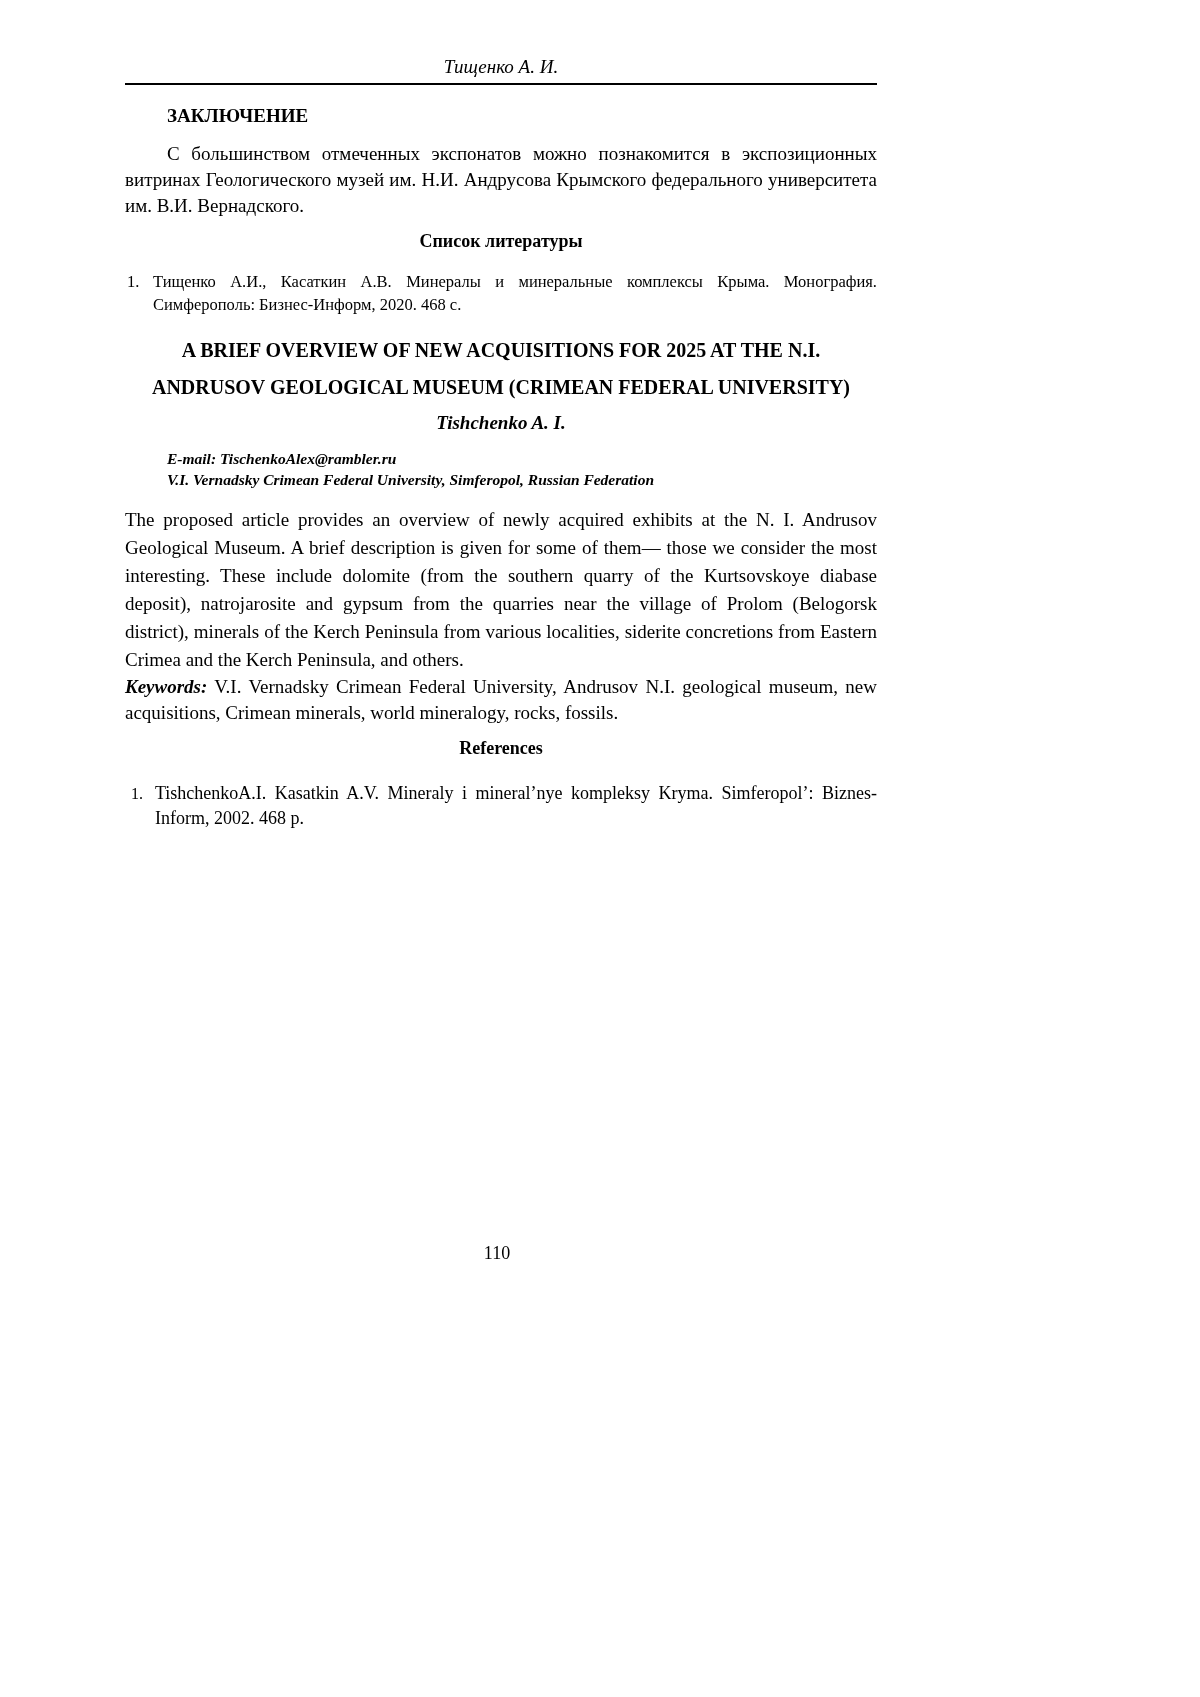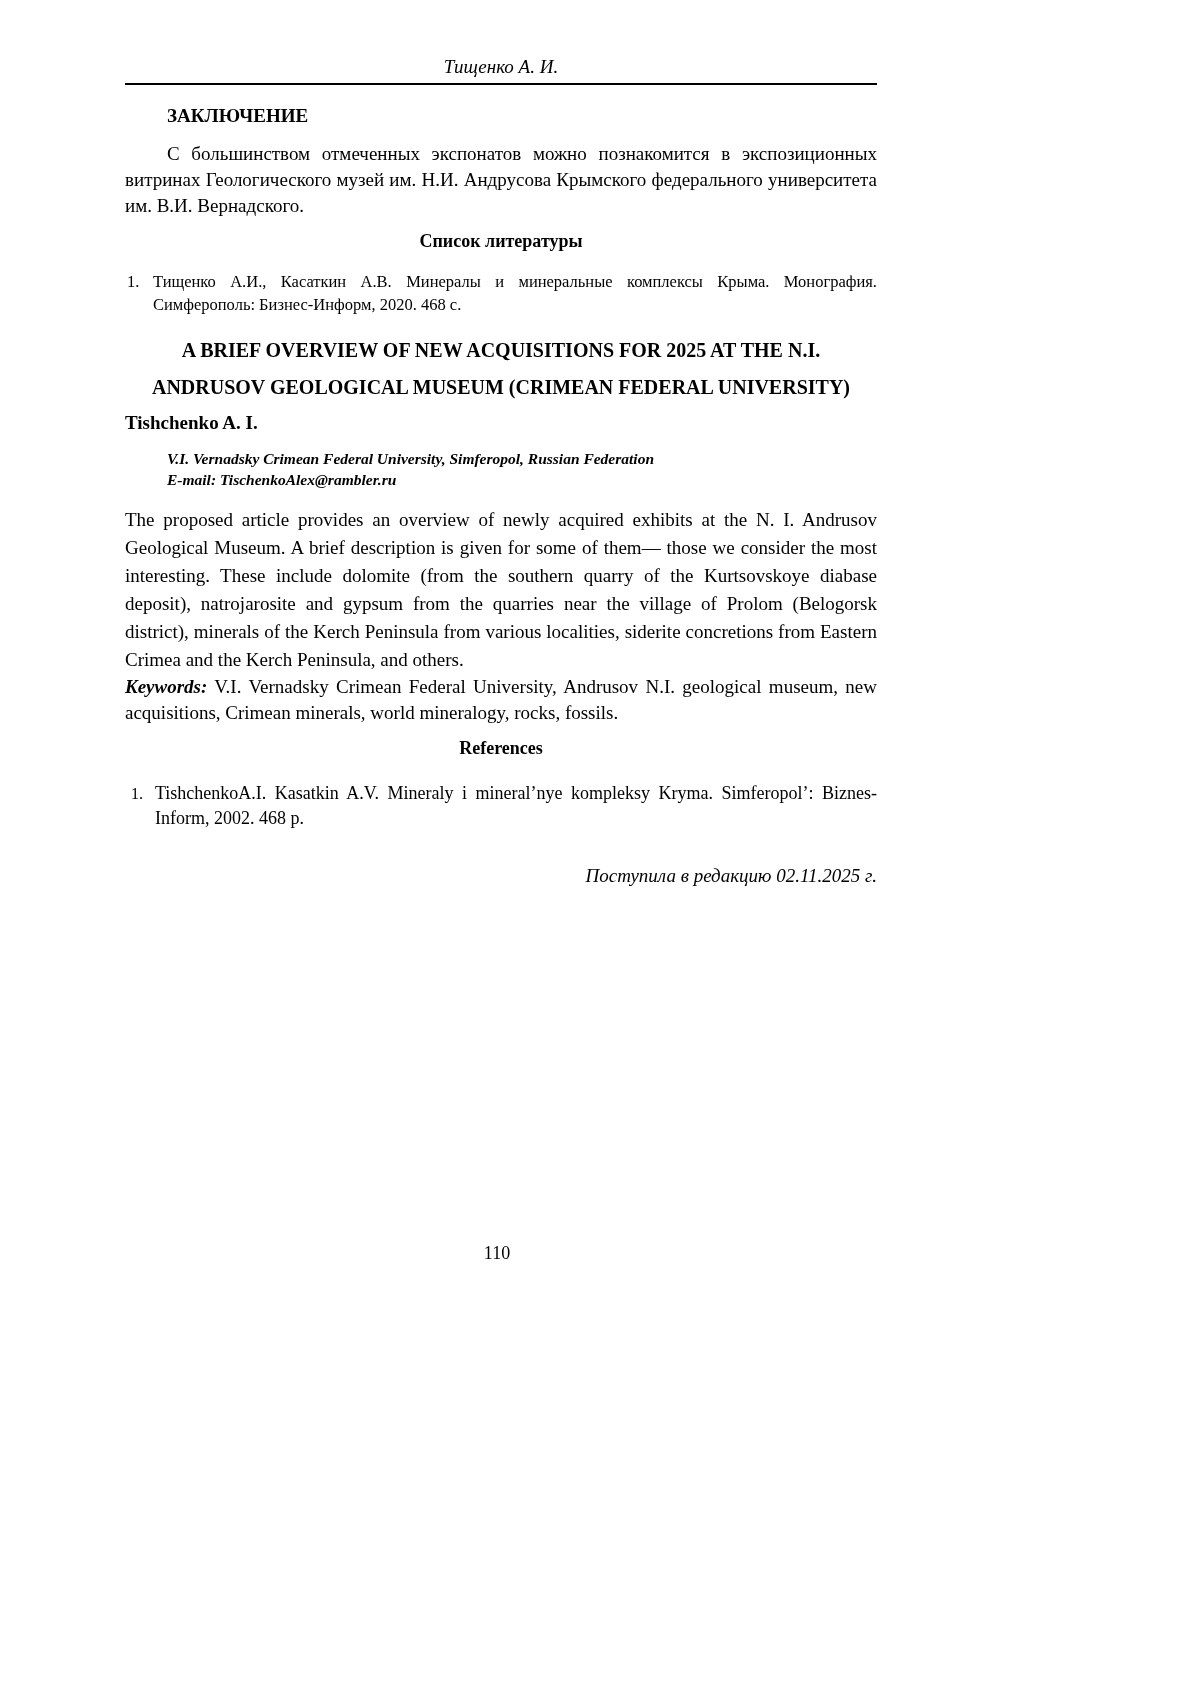--- a/index.html
+++ b/index.html
@@ -64,21 +64,23 @@
   }
   .article-title {
     margin-top: 16px;
     text-align: center;
     font-weight: bold;
     font-size: 20px;
     line-height: 37px;
   }
   .article-author {
     margin-top: 6px;
+    text-align: center;
     font-weight: bold;
+    font-style: italic;
     font-size: 19px;
   }
   .affiliation-block {
     margin-top: 14px;
     margin-left: 42px;
     font-weight: bold;
     font-style: italic;
     font-size: 15.5px;
     line-height: 21px;
   }
@@ -145,36 +147,35 @@
   </div>
 
   <div class="article-title">
     <div>A BRIEF OVERVIEW OF NEW ACQUISITIONS FOR 2025 AT THE N.I.</div>
     <div>ANDRUSOV GEOLOGICAL MUSEUM (CRIMEAN FEDERAL UNIVERSITY)</div>
   </div>
 
   <div class="article-author">Tishchenko A. I.</div>
 
   <div class="affiliation-block">
+    <div>E-mail: TischenkoAlex@rambler.ru</div>
     <div>V.I. Vernadsky Crimean Federal University, Simferopol, Russian Federation</div>
-    <div>E-mail: TischenkoAlex@rambler.ru</div>
   </div>
 
   <div class="abstract-paragraph">The proposed article provides an overview of newly acquired exhibits at the N. I. Andrusov Geological Museum. A brief description is given for some of them— those we consider the most interesting. These include dolomite (from the southern quarry of the Kurtsovskoye diabase deposit), natrojarosite and gypsum from the quarries near the village of Prolom (Belogorsk district), minerals of the Kerch Peninsula from various localities, siderite concretions from Eastern Crimea and the Kerch Peninsula, and others.</div>
 
   <div class="keywords-paragraph">
     <span class="keywords-label">Keywords:</span><span> V.I. Vernadsky Crimean Federal University, Andrusov N.I. geological museum, new acquisitions, Crimean minerals, world mineralogy, rocks, fossils.</span>
   </div>
 
   <div class="centered-heading">References</div>
 
   <div class="ref-list-en">
     <div class="ref-item">
       <span class="ref-number">1.</span>
       <span>TishchenkoA.I. Kasatkin A.V. Mineraly i mineral’nye kompleksy Kryma. Simferopol’:  Biznes-Inform, 2002. 468 p.</span>
     </div>
   </div>
 
-  <div class="received-line">Поступила в редакцию 02.11.2025 г.</div>
 
 </div>
 
 <div class="page-number">110</div>
 
 </body></html>

